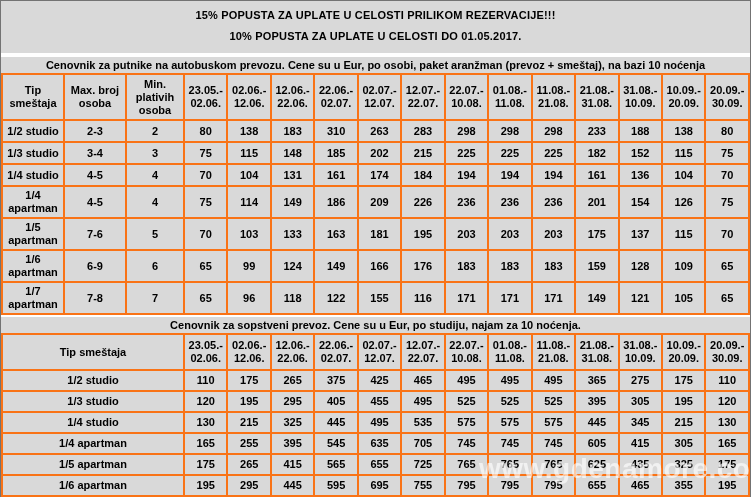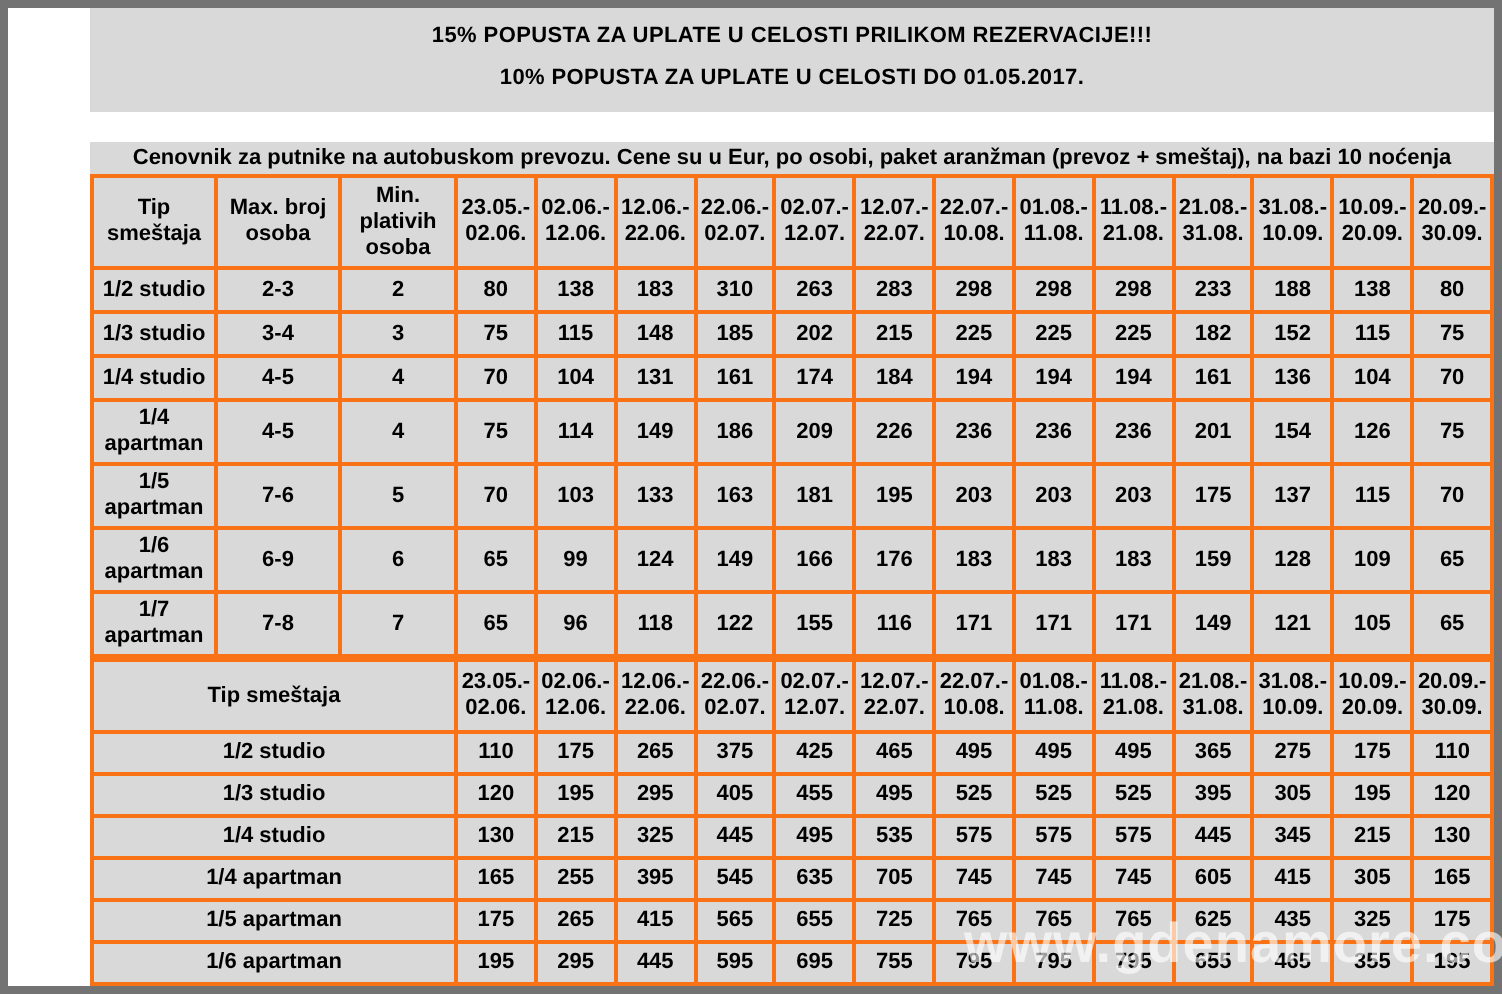--- a/index.html
+++ b/index.html
@@ -5,41 +5,40 @@
   html,body { margin:0; padding:0; }
   body {
     width:751px; height:497px;
     background:#ffffff;
     font-family:"Liberation Sans", sans-serif;
     position:relative; overflow:hidden;
   }
   .page {
     width:751px; height:497px;
     box-sizing:border-box;
-    border:4px solid #737373;
+    border:1px solid #737373;
     background:#ffffff;
     position:relative;
-    padding-left:41px;
   }
   .promo {
     background:#d9d9d9;
     text-align:center;
     padding:6px 0 2px 0;
   }
   .promo-line {
     font-size:11px; font-weight:bold; color:#000;
     margin:2px 0 9px 0;
     letter-spacing:0.2px;
   }
   .title-bar {
     background:#d9d9d9;
     text-align:center;
     font-size:11px; font-weight:bold; color:#000;
     height:16px; line-height:16px;
-    margin-top:15px;
+    margin-top:4px;
   }
   .title-bar.second { margin-top:2px; }
   table.price-table {
     width:100%;
     border-collapse:separate;
     border-spacing:2px;
     table-layout:fixed;
     background:#f97316;
   }
   table.price-table th, table.price-table td {
@@ -241,20 +240,21 @@
           <td>171</td>
           <td>171</td>
           <td>149</td>
           <td>121</td>
           <td>105</td>
           <td>65</td>
         </tr>
       </tbody>
   </table>
 
+  <div class="title-bar second">Cenovnik za sopstveni prevoz. Cene su u Eur, po studiju, najam za 10 noćenja.</div>
 
   <table class="price-table" id="table-self">
     <colgroup>
       <col style="width:60px">
         <col style="width:60px">
         <col style="width:56px">
       <col>
         <col>
         <col>
         <col>

